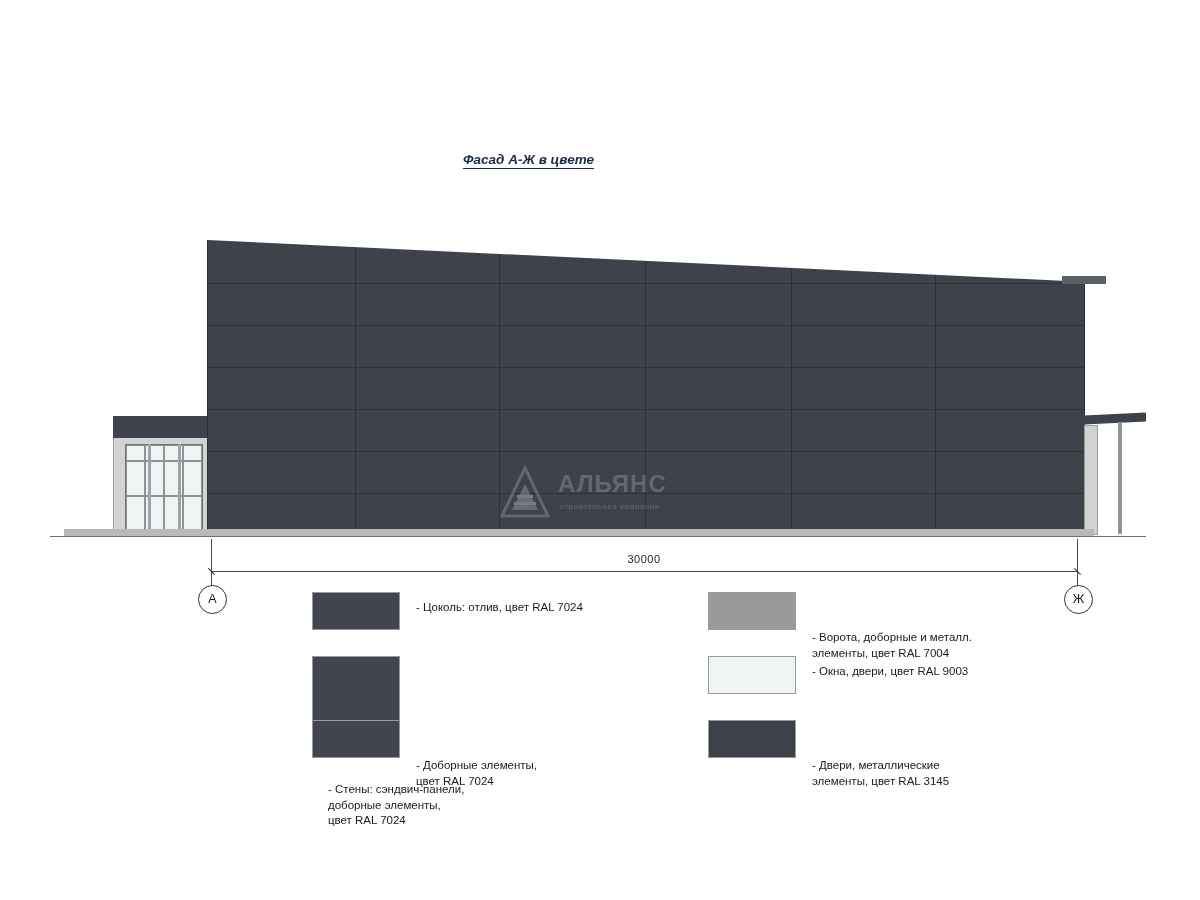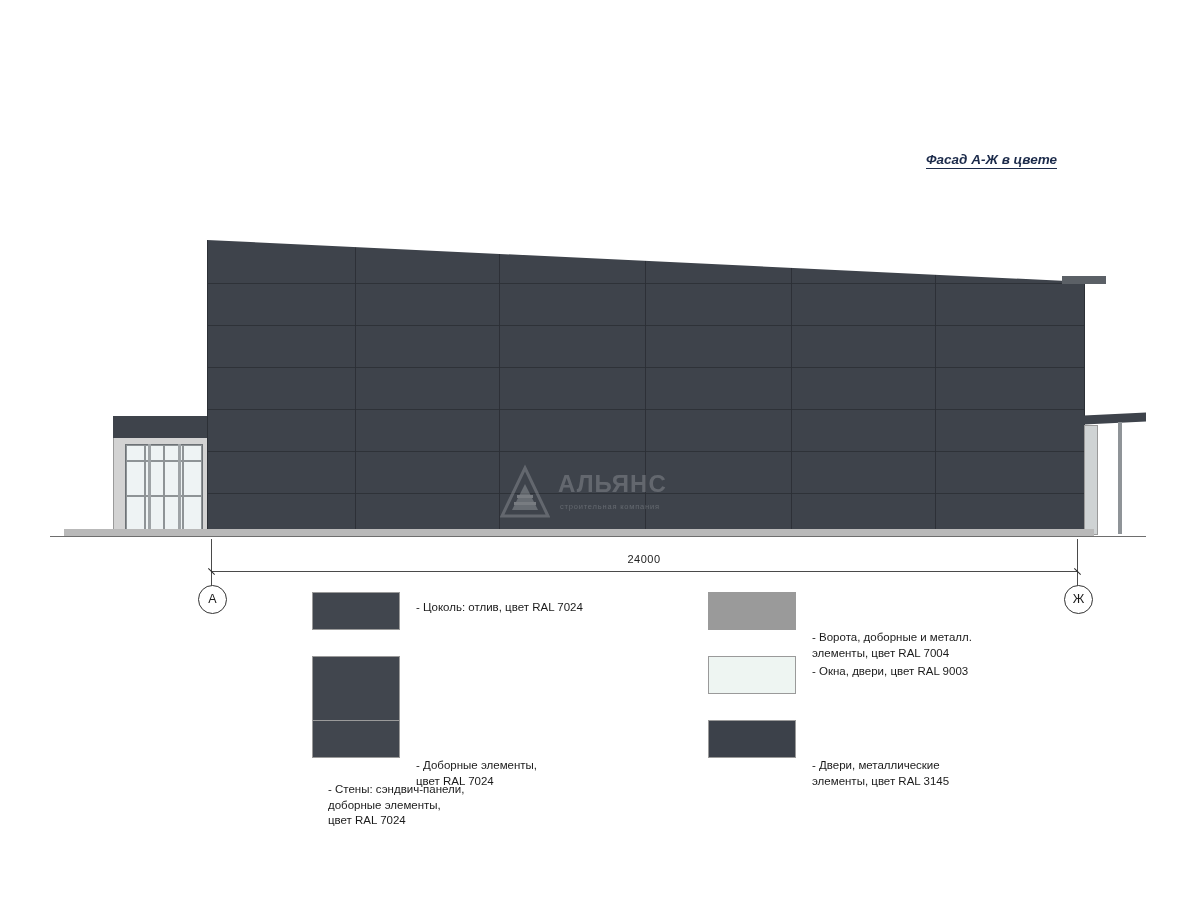--- a/index.html
+++ b/index.html
@@ -21,21 +21,21 @@
     width: 1200px;
     height: 900px;
   }
 
   
   .drawing-title {
     position: absolute;
     left: 0;
     top: 152px;
     width: 1057px;
-    text-align: right;
+    text-align: center;
     font-size: 13.5px;
     font-style: italic;
     font-weight: bold;
     color: #1b2a4a;
   }
   .drawing-title span {
     border-bottom: 1px solid #1b2a4a;
     padding-bottom: 1px;
   }
 
@@ -367,21 +367,21 @@
       </svg>
       <div class="wm-name">АЛЬЯНС</div>
       <div class="wm-sub">строительная компания</div>
     </div>
 
     <div class="dim-ext" style="left:211px; top:499px; height:56px;"></div>
     <div class="dim-ext" style="left:1077px; top:499px; height:56px;"></div>
     <div class="dim-line"></div>
     <div class="dim-tick" style="left:207px; top:531px;"></div>
     <div class="dim-tick" style="left:1073px; top:531px;"></div>
-    <div class="dim-text" style="left:584px;">24000</div>
+    <div class="dim-text" style="left:584px;">30000</div>
 
     <div class="axis-bubble" style="left:198px; top:545px;">А</div>
     <div class="axis-bubble" style="left:1064px; top:545px;">Ж</div>
   </div>
 
   <div class="legend">
 
     <div class="legend-col left">
       <div class="legend-row" style="top:4px;">
         <div class="swatch" style="background:#41464e"></div>

